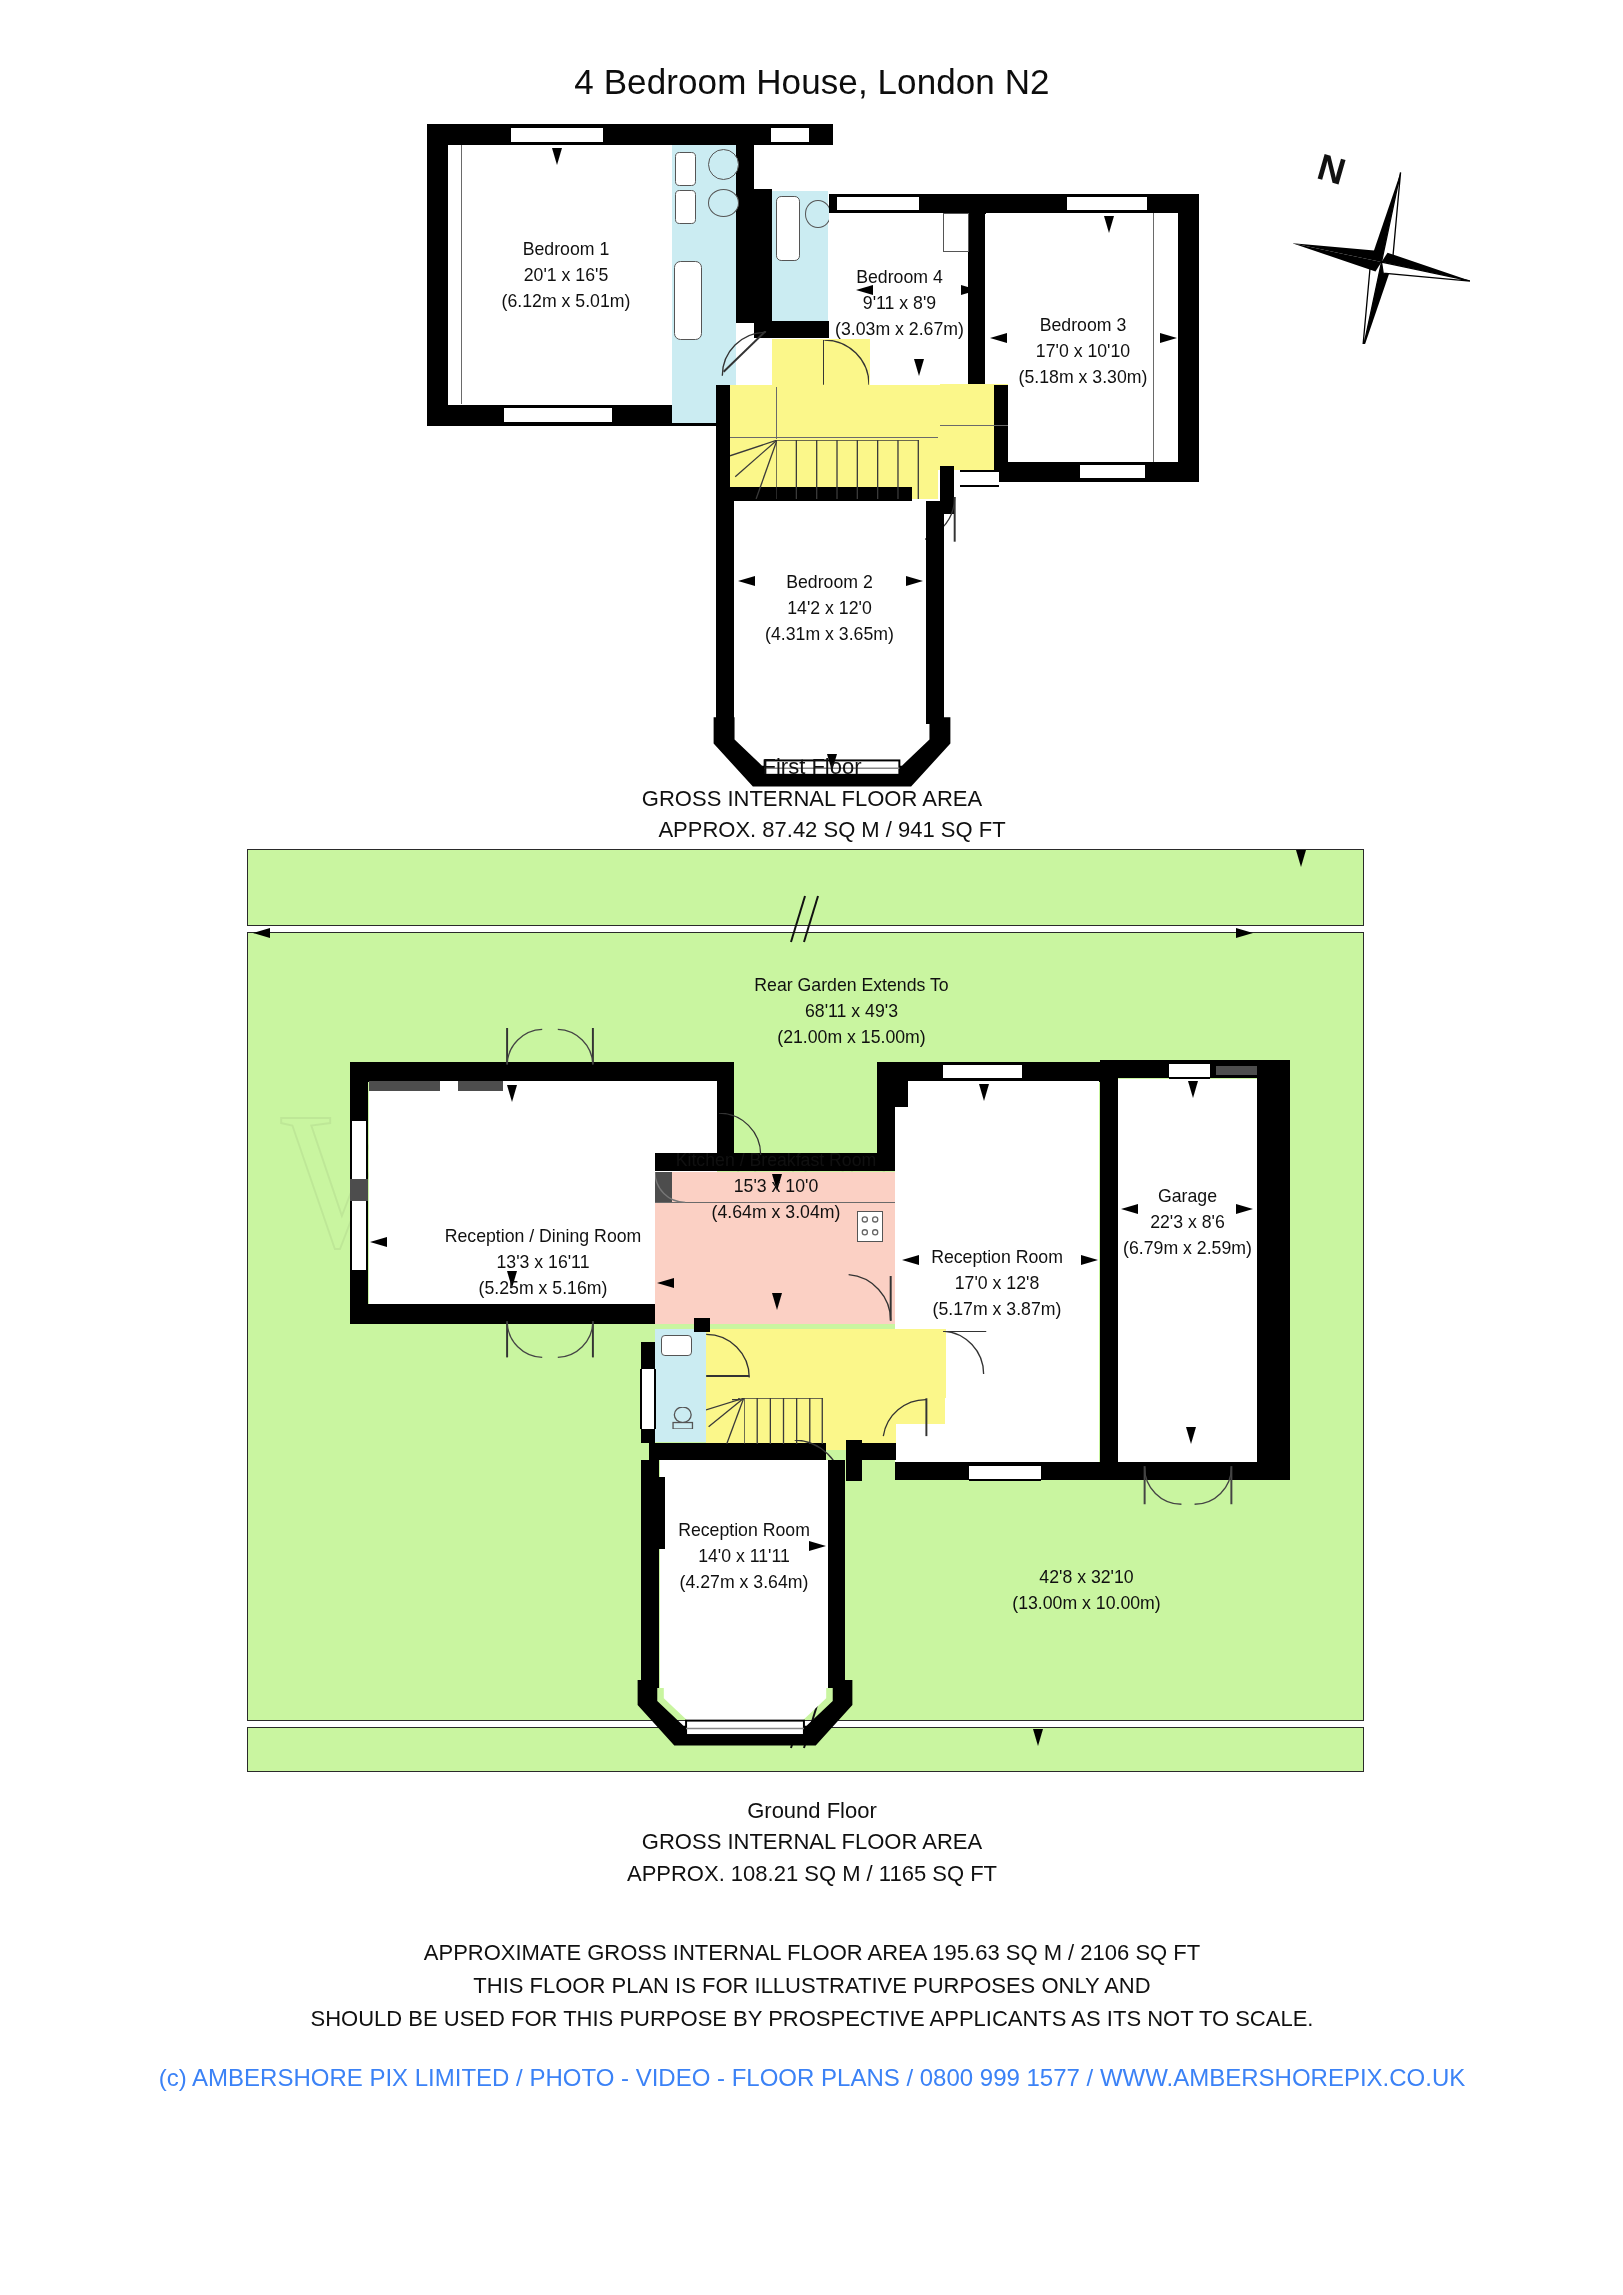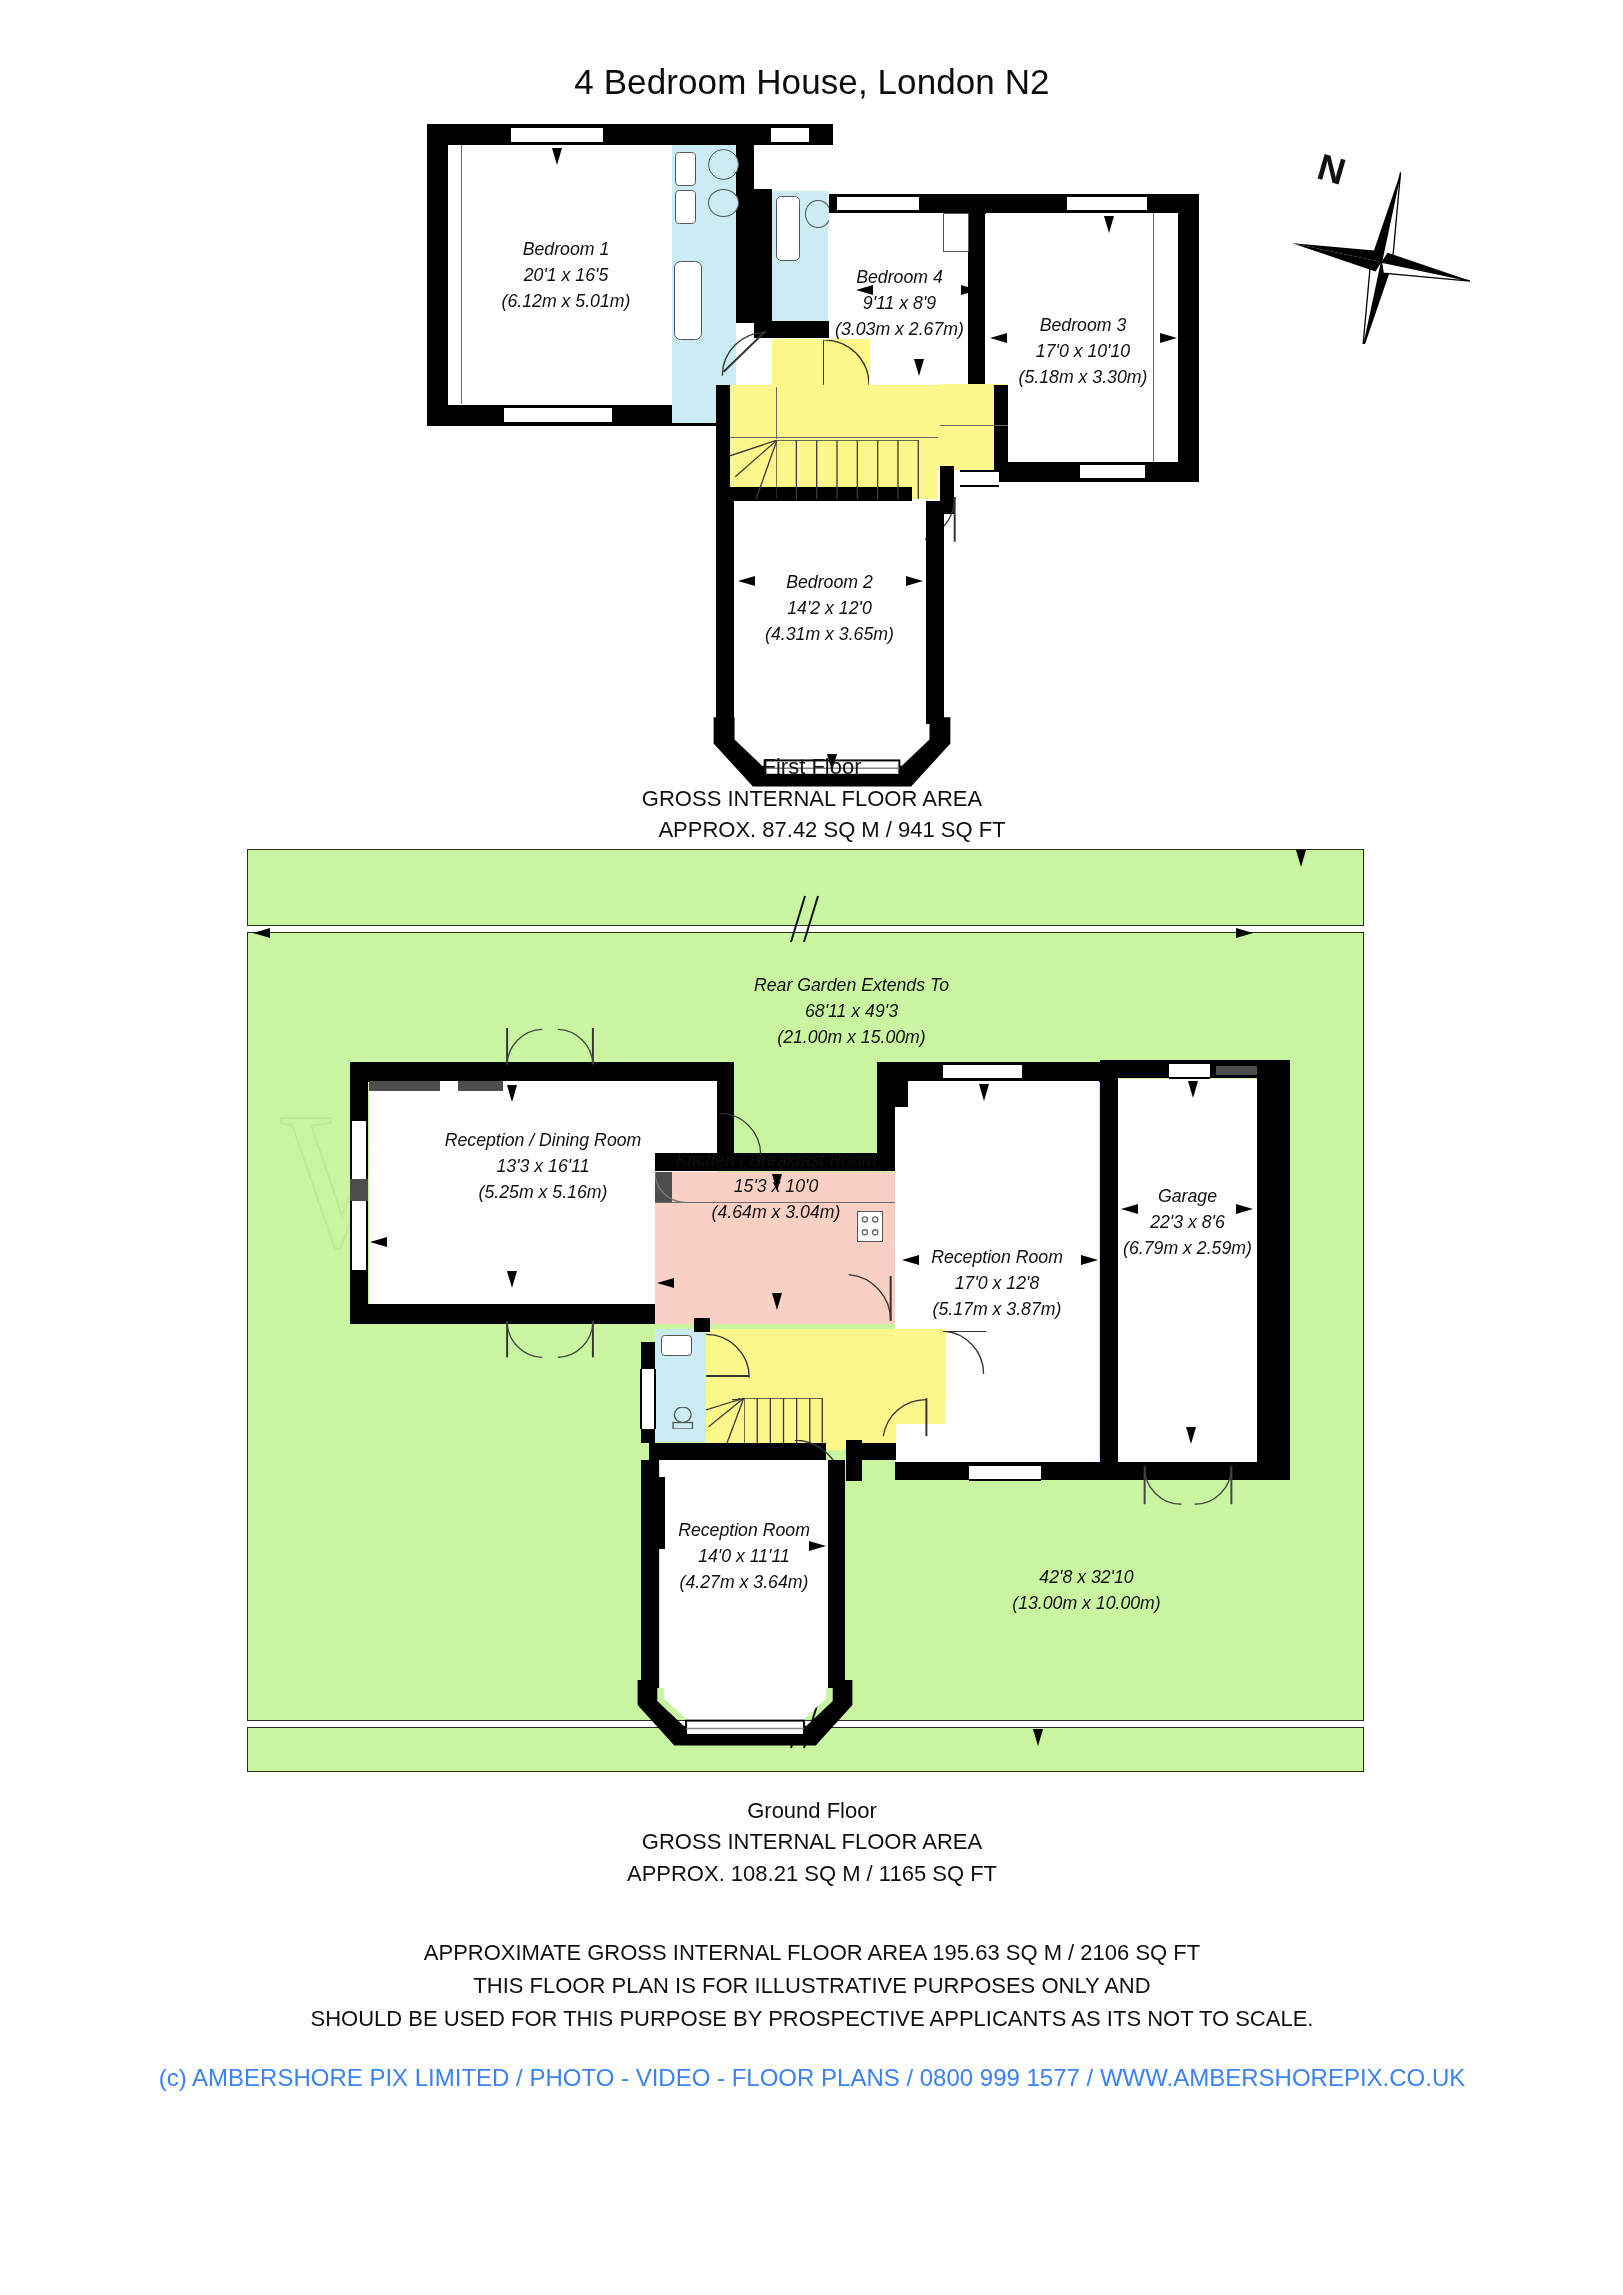--- a/index.html
+++ b/index.html
@@ -11,21 +11,21 @@
     overflow:hidden;
   }
   .page { position:absolute; inset:0; }
 
   
   .ttl {
     position:absolute; left:0; right:0; top:62px;
     text-align:center; font-size:35px; letter-spacing:0.1px; color:#0d0d0d;
   }
   .ctext { position:absolute; text-align:center; white-space:nowrap; }
-  .rmlbl { font-size:17.7px; line-height:26px; color:#101010;font-style:italic; }
+  .rmlbl { font-size:17.7px; line-height:26px; color:#101010; }
   .caplbl { font-size:22px; line-height:31px; color:#101010; }
   .capsm  { font-size:24px; line-height:30px; color:#3b82f6; }
 
   
   .plan { position:absolute; }
   .wall  { position:absolute; background:#000000; }
   .room  { position:absolute; background:#ffffff; }
   .bath  { position:absolute; background:#cbecf2; }
   .stair { position:absolute; background:#fbf78a; }
   .kitch { position:absolute; background:#fbd0c4; }
@@ -292,21 +292,21 @@
 
     <div style="position:absolute;left:504px;top:1321px;width:92px;height:39px;">
       <svg width="92" height="39" viewBox="0 0 140 60">
         <line x1="4" y1="0" x2="4" y2="56" stroke="#333" stroke-width="3"></line>
         <line x1="136" y1="0" x2="136" y2="56" stroke="#333" stroke-width="3"></line>
         <path d="M4,2 A56,56 0 0 0 58,56" fill="none" stroke="#444" stroke-width="2"></path>
         <path d="M136,2 A56,56 0 0 1 82,56" fill="none" stroke="#444" stroke-width="2"></path>
       </svg>
     </div>
 
-    <div class="ctext rmlbl" style="left:369px;top:1127px;width:348px;">
+    <div class="ctext rmlbl" style="left:369px;top:1223px;width:348px;">
       <div>Reception / Dining Room</div>
       <div>13'3 x 16'11</div>
       <div>(5.25m x 5.16m)</div>
     </div>
 
     <div class="wall" style="left:655px;top:1153px;width:241px;height:18.3px;"></div>
     <div class="kitch" style="left:655px;top:1172px;width:241px;height:152px;"></div>
     <div class="wall" style="left:717px;top:1062px;width:17px;height:97px;"></div>
     <div class="greywall" style="left:655px;top:1172px;width:17px;height:31px;"></div>
     <div class="hair" style="left:655px;top:1202px;width:241px;height:1.3px;"></div>

